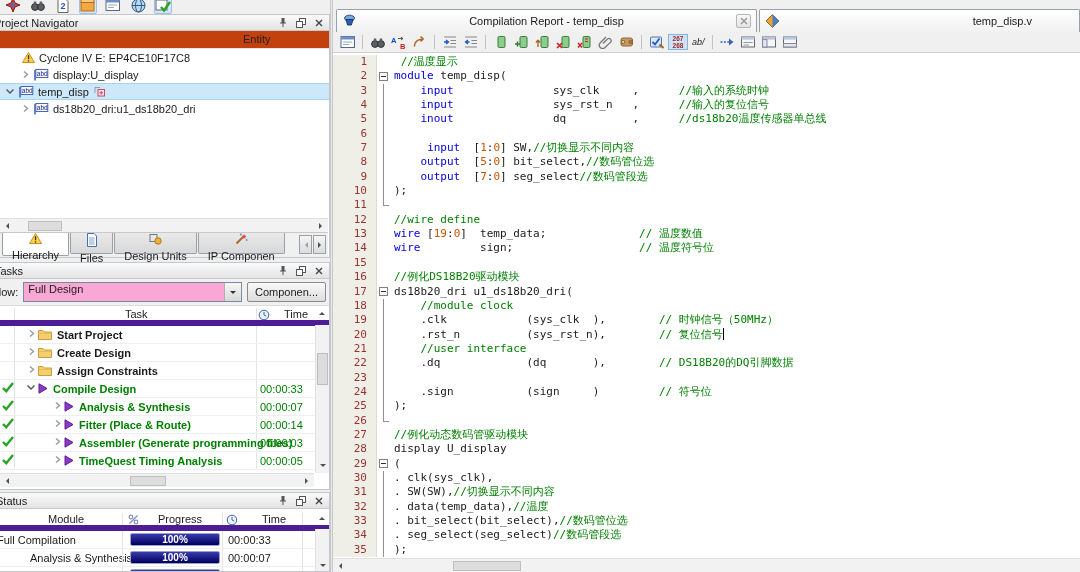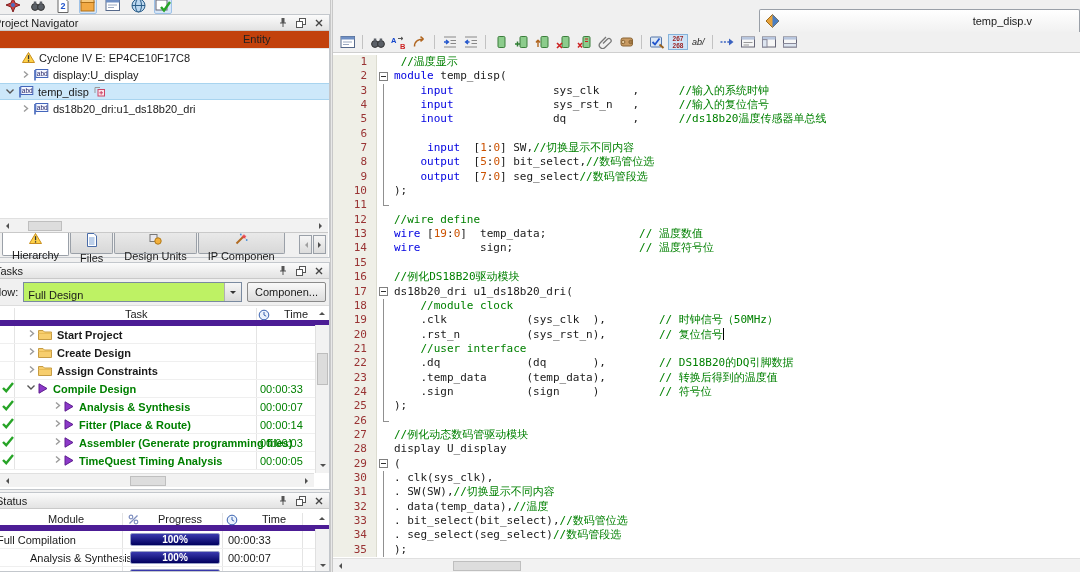--- a/index.html
+++ b/index.html
@@ -37,21 +37,21 @@
     border-radius:0 0 2px 2px;background:linear-gradient(#e9e9e9,#d8d8d8);margin-right:1px;white-space:nowrap;flex-direction:column;}
   .navtab.active{background:#fff;height:23px;}
   #nav-tab-arrows{margin-left:auto;display:flex;gap:1px;padding:2px 2px 0 0;}
   .arrbtn{width:13px;height:19px;border:1px solid #9aa0a8;background:linear-gradient(#f5f5f5,#dcdcdc);
     display:flex;align-items:center;justify-content:center;}
 
   
   #tasks{top:262px;width:330px;height:228px;}
   #flow-row{height:27px;display:flex;align-items:center;padding:3px 3px 3px 2px;gap:5px;background:#f0f0f0;border-bottom:1px solid #ddd;}
   #flow-label{margin-left:-10px;white-space:nowrap;}
-  .combo{flex:1;border:1px solid #7a8aa0;background:#bef264;height:20px;display:flex;align-items:flex-end;padding-left:4px;}
+  .combo{flex:1;border:1px solid #7a8aa0;background:#f9a8d4;height:20px;display:flex;align-items:flex-start;padding-left:4px;}
   .combo .arrowbox{margin-left:auto;width:17px;height:18px;display:flex;align-items:center;justify-content:center;
     background:linear-gradient(#f6f6f6,#d9d9d9);border-left:1px solid #b0b0b0;}
   .pushbtn{border:1px solid #8a8a8a;background:linear-gradient(#f9f9f9,#dcdcdc);height:20px;padding:0 7px;
     display:flex;align-items:center;border-radius:2px;white-space:nowrap;}
   .gridhead{position:relative;height:20px;border-bottom:6px solid #4c1d95;background:#fff;}
   .gridhead span{position:absolute;top:2px;color:#222;}
   .vline{position:absolute;top:0;bottom:0;width:1px;background:#e4e4e4;}
   #task-rows{position:relative;}
   .trow{height:18px;position:relative;border-bottom:1px solid #efefef;display:flex;align-items:center;}
   .trow .chk{position:absolute;left:1px;width:13px;text-align:center;}
@@ -638,20 +638,34 @@
     <div class="vscroll" style="right:0;top:36px;height:44px">
       <span class="sbarrow" style="position:absolute;bottom:0">
           <span class="tri-dn"></span>
         </span>
     </div>
   </div>
 
   <div id="splitter-v" class="abs"></div>
 
   <div id="mdibar" class="abs">
+    <div class="mditab" id="mditab-report">
+      <span class="ic">
+          <svg width="15" height="14">
+            <ellipse cx="7.5" cy="4.2" rx="5" ry="3" fill="#7aa7e0" stroke="#2c4f8a"></ellipse>
+            <path d="M4 5.5 h7 l-1.6 5.5 h-3.8 Z" fill="#2f5fae" stroke="#1c3a6e"></path>
+          </svg>
+        </span>
+      <span class="ttl">Compilation Report - temp_disp</span>
+      <span class="closebox">
+          <svg width="8" height="8">
+            <path d="M1 1 L7 7 M7 1 L1 7" stroke="#9a9a9a" stroke-width="1.5"></path>
+          </svg>
+        </span>
+    </div>
     <div class="mditab" id="mditab-file">
       <span class="ic">
           <svg width="15" height="14">
             <path d="M7.5 0.5 L14 7 L7.5 13.5 L1 7 Z" fill="#e8a33c" stroke="#9c6a1a"></path>
             <path d="M7.5 0.5 L14 7 L7.5 13.5 Z" fill="#4a7ec2"></path>
           </svg>
         </span>
       <span class="ttl">temp_disp.v</span>
     </div>
   </div>
@@ -796,21 +810,21 @@
       <div class="cline"><span class="lnum">13</span><span class="fold"></span><span class="ctext"><span class="tok-k">wire</span> [<span class="tok-n">19</span>:<span class="tok-n">0</span>]  temp_data;              <span class="tok-c">// 温度数值</span></span></div>
       <div class="cline"><span class="lnum">14</span><span class="fold"></span><span class="ctext"><span class="tok-k">wire</span>         sign;                   <span class="tok-c">// 温度符号位</span></span></div>
       <div class="cline"><span class="lnum">15</span><span class="fold"></span><span class="ctext"></span></div>
       <div class="cline"><span class="lnum">16</span><span class="fold"></span><span class="ctext"><span class="tok-c">//例化DS18B20驱动模块</span></span></div>
       <div class="cline"><span class="lnum">17</span><span class="fold"><span class="fbox"></span></span><span class="ctext">ds18b20_dri u1_ds18b20_dri(</span></div>
       <div class="cline"><span class="lnum">18</span><span class="fold"><span class="fline"></span></span><span class="ctext">    <span class="tok-c">//module clock</span></span></div>
       <div class="cline"><span class="lnum">19</span><span class="fold"><span class="fline"></span></span><span class="ctext">    .clk            (sys_clk  ),        <span class="tok-c">// 时钟信号（50MHz）</span></span></div>
       <div class="cline"><span class="lnum">20</span><span class="fold"><span class="fline"></span></span><span class="ctext">    .rst_n          (sys_rst_n),        <span class="tok-c">// 复位信号</span><span class="caret"></span></span></div>
       <div class="cline"><span class="lnum">21</span><span class="fold"><span class="fline"></span></span><span class="ctext">    <span class="tok-c">//user interface</span></span></div>
       <div class="cline"><span class="lnum">22</span><span class="fold"><span class="fline"></span></span><span class="ctext">    .dq             (dq       ),        <span class="tok-c">// DS18B20的DQ引脚数据</span></span></div>
-      <div class="cline"><span class="lnum">23</span><span class="fold"><span class="fline"></span></span><span class="ctext">    .temp_data      (temp_data),        <span class="tok-c">// 转换后得到的温度值</span></span></div>
+      <div class="cline"><span class="lnum">23</span><span class="fold"><span class="fline"></span></span></div>
       <div class="cline"><span class="lnum">24</span><span class="fold"><span class="fline"></span></span><span class="ctext">    .sign           (sign     )         <span class="tok-c">// 符号位</span></span></div>
       <div class="cline"><span class="lnum">25</span><span class="fold"><span class="fline"></span></span><span class="ctext">);</span></div>
       <div class="cline"><span class="lnum">26</span><span class="fold"><span class="fend"></span></span><span class="ctext"></span></div>
       <div class="cline"><span class="lnum">27</span><span class="fold"></span><span class="ctext"><span class="tok-c">//例化动态数码管驱动模块</span></span></div>
       <div class="cline"><span class="lnum">28</span><span class="fold"></span><span class="ctext">display U_display</span></div>
       <div class="cline"><span class="lnum">29</span><span class="fold"><span class="fbox"></span></span><span class="ctext">(</span></div>
       <div class="cline"><span class="lnum">30</span><span class="fold"><span class="fline"></span></span><span class="ctext">. clk(sys_clk),</span></div>
       <div class="cline"><span class="lnum">31</span><span class="fold"><span class="fline"></span></span><span class="ctext">. SW(SW),<span class="tok-c">//切换显示不同内容</span></span></div>
       <div class="cline"><span class="lnum">32</span><span class="fold"><span class="fline"></span></span><span class="ctext">. data(temp_data),<span class="tok-c">//温度</span></span></div>
       <div class="cline"><span class="lnum">33</span><span class="fold"><span class="fline"></span></span><span class="ctext">. bit_select(bit_select),<span class="tok-c">//数码管位选</span></span></div>

